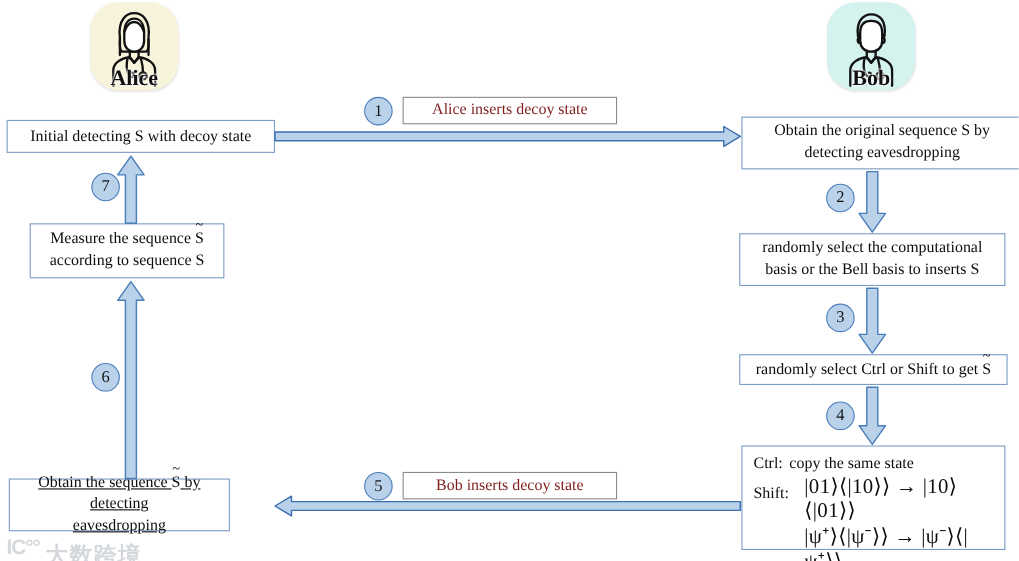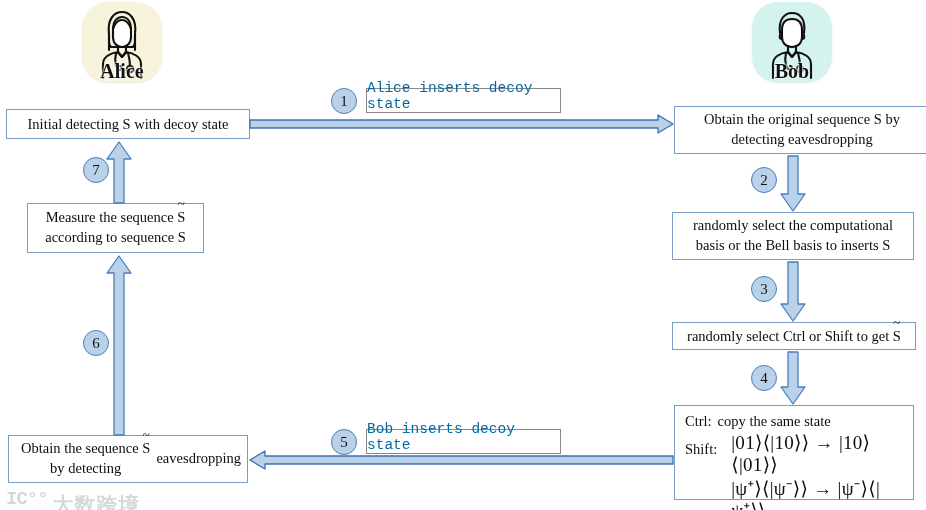--- a/index.html
+++ b/index.html
@@ -34,22 +34,22 @@
     display:flex;align-items:center;justify-content:center;
     text-align:center;
     font-family:"Liberation Serif", serif;
     font-size:14.5px;color:#0d0d0d;line-height:1.28;
     padding:3px 6px;
   }
   .box.two-line{line-height:1.35;}
   .label-box{
     position:absolute;box-sizing:border-box;
     border:1px solid #8a8a8a;background:#ffffff;
-    display:flex;align-items:flex-end;justify-content:center;
-    font-family:Liberation Mono, monospace;font-size:14.5px;color:#0369a1;
+    display:flex;align-items:center;justify-content:center;
+    font-family:Liberation Serif, serif;font-size:14.5px;color:#7f1d1d;
   }
 
   
   .step-circle{
     position:absolute;width:26px;height:26px;border-radius:50%;
     background:#b9d2ea;border:1.4px solid #4a7ebb;
     display:flex;align-items:center;justify-content:center;
     font-family:"Liberation Serif", serif;font-size:15px;color:#111;
     box-sizing:border-box;
   }
@@ -73,21 +73,21 @@
     top:-11px;font-size:13px;line-height:1;
   }
 
   
   #watermark{
     position:absolute;left:6px;top:478px;
     display:flex;align-items:center;gap:5px;
     opacity:.42;pointer-events:none;user-select:none;
   }
   #watermark .wm-logo{
-    font-family:Liberation Mono, monospace;font-size:19px;
+    font-family:Liberation Sans, sans-serif;font-size:19px;
     color:#9aa3ad;font-weight:bold;letter-spacing:-1px;
   }
   #watermark .wm-text{
     font-family:"DejaVu Sans", sans-serif;font-size:21px;
     color:#9aa3ad;font-weight:bold;letter-spacing:1px;margin-top:13px;
   }
 </style>
 </head>
 <body>
 
@@ -155,21 +155,21 @@
 
   <div class="box" style="left:6px;top:109px;width:244px;height:30px;">
     <span>Initial detecting S with decoy state</span>
   </div>
 
   <div class="box two-line" style="left:27px;top:203px;width:177px;height:50px;flex-direction:column;">
     <span>Measure the sequence <span class="tilde-S">S</span></span>
     <span>according to sequence S</span>
   </div>
 
-  <div class="box two-line" style="left:8px;top:435px;width:240px;height:48px;flex-direction:row;">
+  <div class="box two-line" style="left:8px;top:435px;width:201px;height:48px;flex-direction:column;text-decoration:underline;">
     <span>Obtain the sequence <span class="tilde-S">S</span> by detecting</span>
     <span>eavesdropping</span>
   </div>
 
   <div class="box two-line" style="left:674px;top:106px;width:256px;height:48px;flex-direction:column;">
     <span>Obtain the original sequence S by</span>
     <span>detecting eavesdropping</span>
   </div>
 
   <div class="box two-line" style="left:672px;top:212px;width:242px;height:48px;flex-direction:column;">

